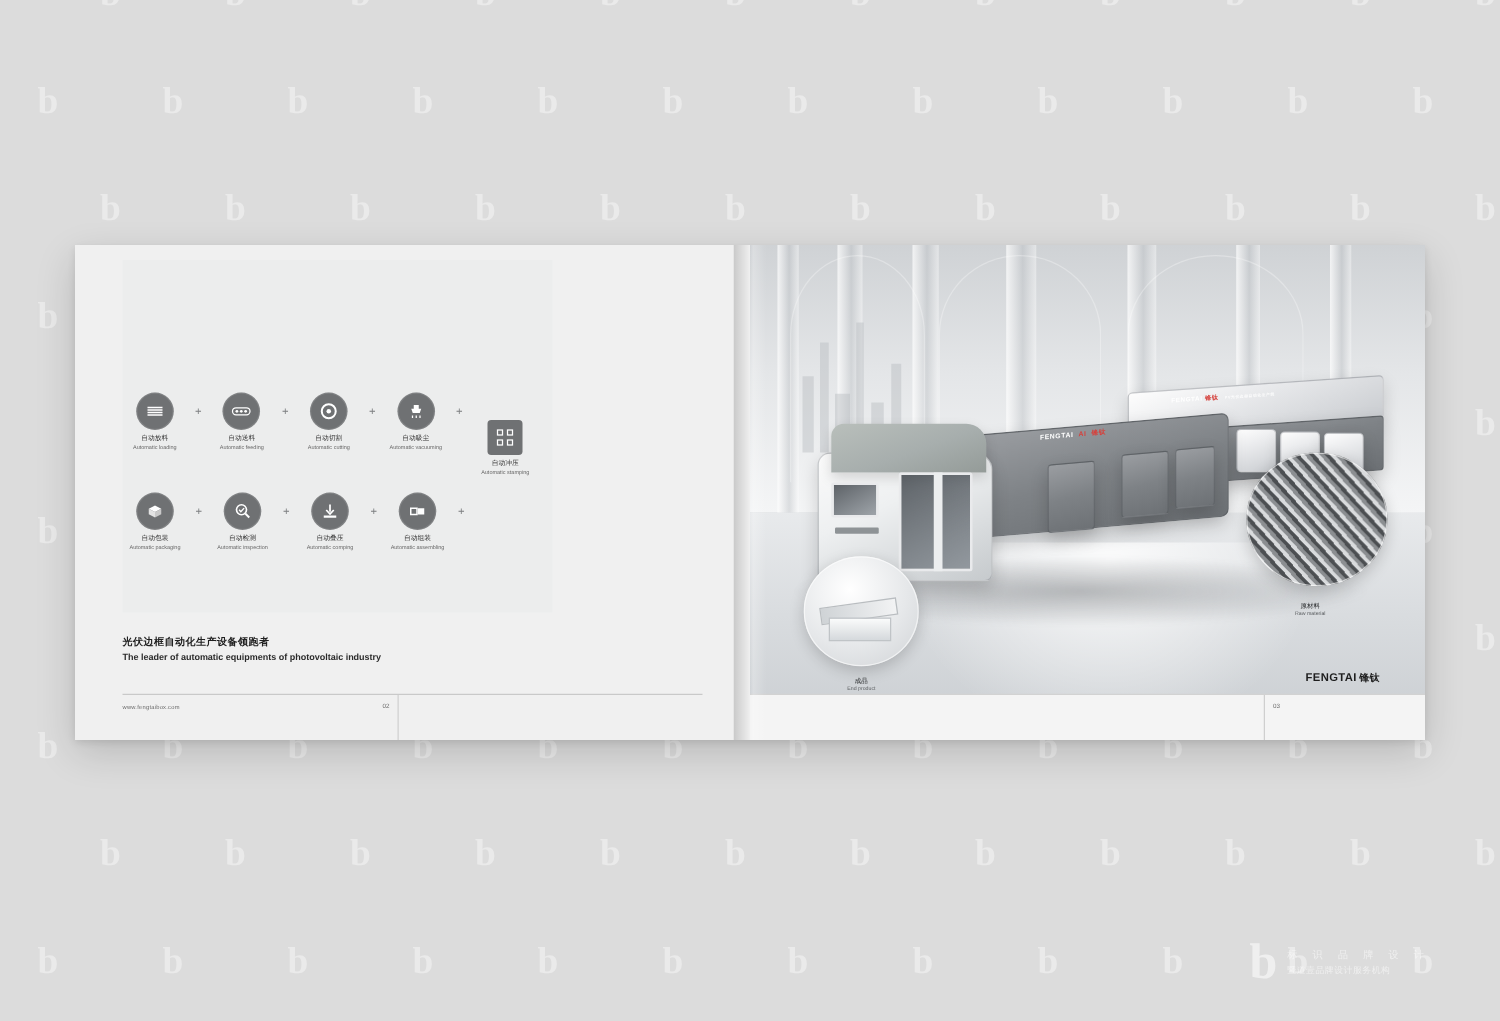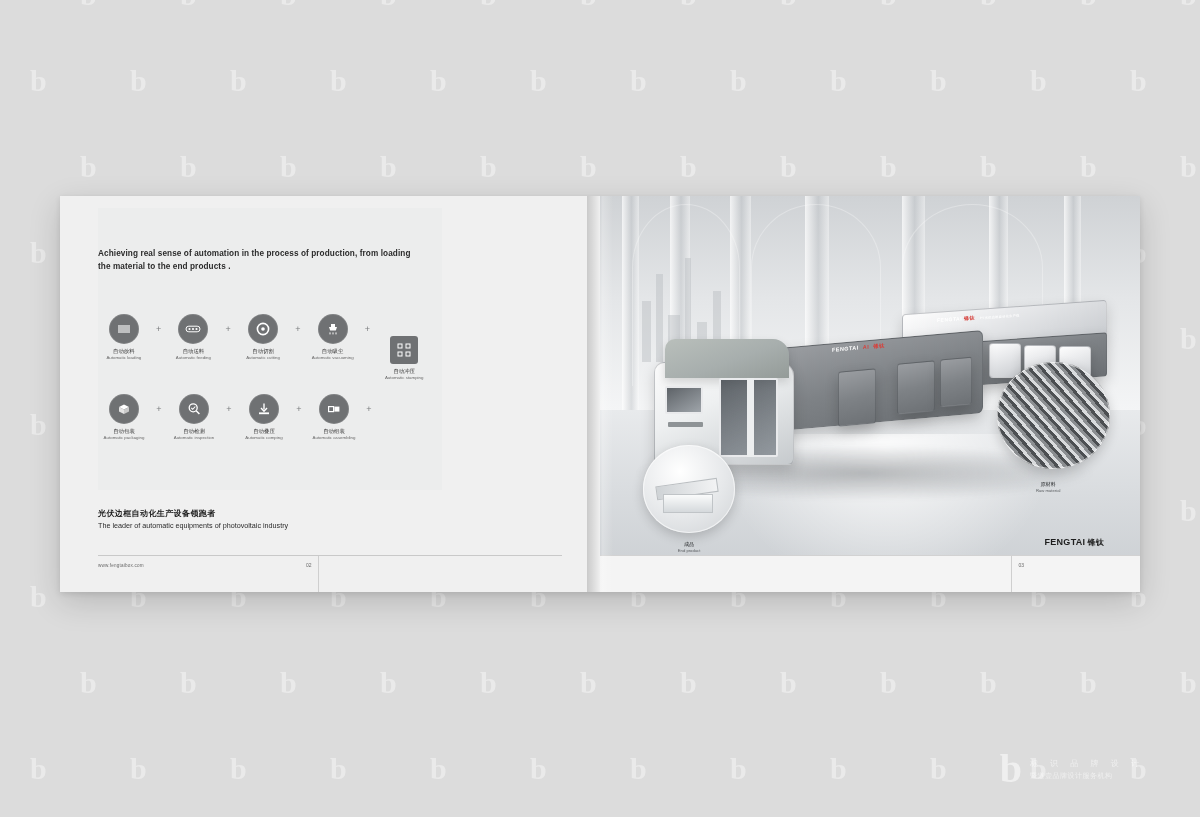--- a/index.html
+++ b/index.html
@@ -97,21 +97,21 @@
     width: 14px; text-align: center; font-size: 9px; color: #7b7d7f;
     line-height: 30px;
   }
   .stamp-cell { margin-left: 2px; }
   .stamp-cell .icon-cn { margin-top: 2px; }
 
   .slogan-block {
     position: absolute; left: 38px; bottom: 62px; width: 330px;
   }
   .slogan-cn { font-size: 8px; color: #202020; font-weight: 700; letter-spacing: .4px; }
-  .slogan-en { font-size: 7.2px; color: #2b2b2b; font-weight: 400; margin-top: 2px; }
+  .slogan-en { font-size: 7.2px; color: #2b2b2b; font-weight: 700; margin-top: 2px; }
 
   .footer-rule {
     position: absolute; left: 38px; bottom: 36px; width: 464px;
     border-top: 1px solid #c9c9c9;
   }
   .footer-url {
     position: absolute; left: 38px; bottom: 24px;
     font-size: 4.6px; color: #6a6a6a; letter-spacing: .2px;
   }
   .page-num-left {
@@ -369,21 +369,20 @@
     <span class="wm" style="left: 930px; top: 754px;">b</span>
     <span class="wm" style="left: 1030px; top: 754px;">b</span>
     <span class="wm" style="left: 1130px; top: 754px;">b</span>
   </div>
 
 <div class="spread">
 
   <div class="page page-left">
     <div class="left-inner"></div>
 
-    <div class="headline-en">Achieving real sense of automation in the process of production, from loading the material to the end products .</div>
 
     <div class="icon-grid">
 
       <div class="icon-row">
 
         <div class="icon-cell">
           <div class="icon-circle">
             <svg width="16" height="14" viewBox="0 0 16 14" aria-hidden="true">
               <g stroke="#fff" stroke-width="1.1">
                 <line x1="2" y1="4" x2="14" y2="4"></line>

